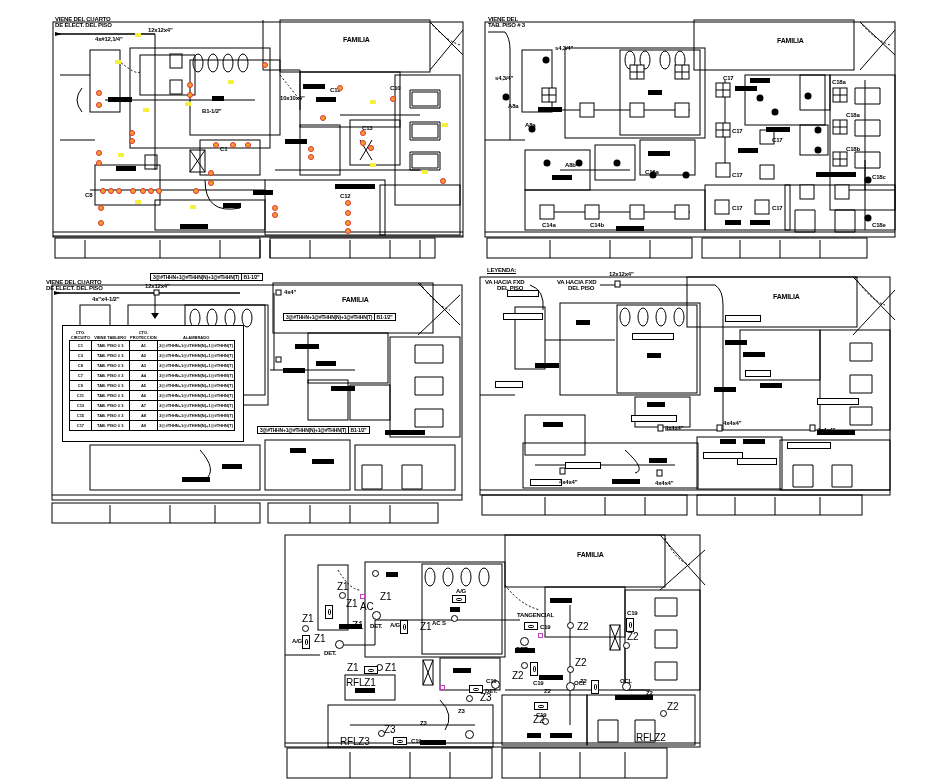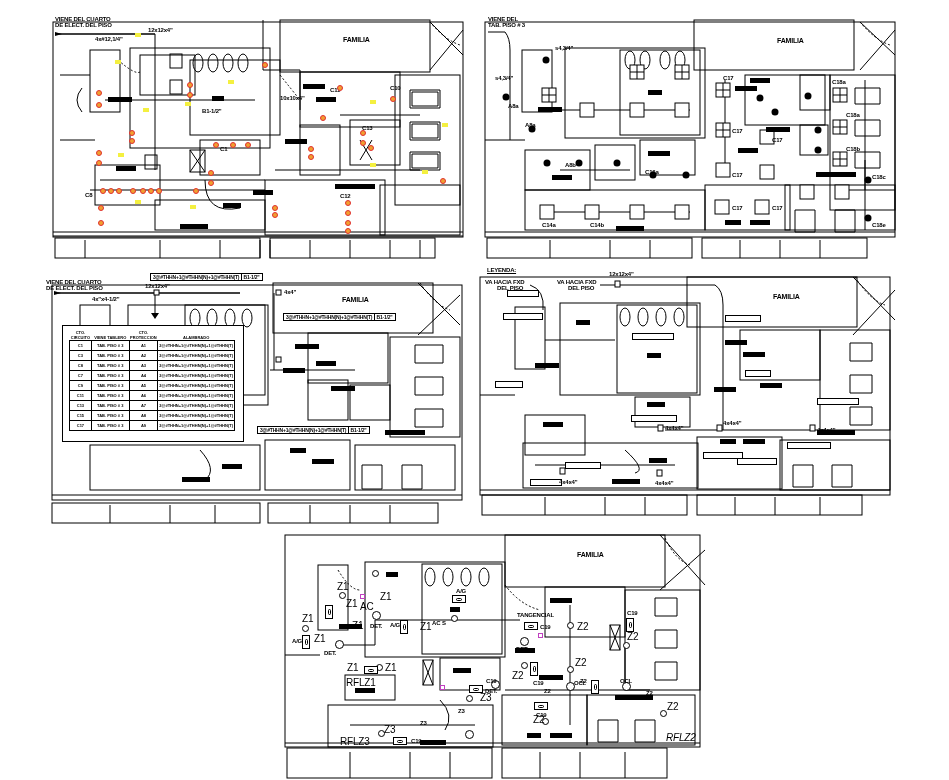--- a/index.html
+++ b/index.html
@@ -699,21 +699,21 @@
   <div class="lbl" style="left:12px;top:108px;">A/G</div>
   <div class="lbl" style="left:110px;top:92px;">A/G</div>
   <div class="lbl" style="left:176px;top:58px;">A/G</div>
   <div class="lbl" style="left:260px;top:94px;">C19</div>
   <div class="lbl" style="left:347px;top:80px;">C19</div>
   <div class="lbl" style="left:253px;top:150px;">C19</div>
   <div class="lbl" style="left:206px;top:148px;">C19</div>
   <div class="lbl" style="left:256px;top:182px;">C19</div>
   <div class="lbl" style="left:131px;top:208px;">C19</div>
   <div class="lbl big" style="left:66px;top:148px;">RFLZ1</div>
-  <div class="lbl big" style="left:386px;top:203px;font-style:italic;">RFLZ2</div>
+  <div class="lbl big" style="left:356px;top:203px;">RFLZ2</div>
   <div class="lbl big" style="left:60px;top:207px;">RFLZ3</div>
 
   <div class="blk" style="left:106px;top:42px;width:12px;"></div>
   <div class="blk" style="left:59px;top:94px;width:23px;"></div>
   <div class="blk" style="left:170px;top:77px;width:10px;"></div>
   <div class="blk" style="left:270px;top:68px;width:22px;"></div>
   <div class="blk" style="left:235px;top:118px;width:20px;"></div>
   <div class="blk" style="left:259px;top:145px;width:24px;"></div>
   <div class="blk" style="left:173px;top:138px;width:18px;"></div>
   <div class="blk" style="left:75px;top:158px;width:20px;"></div>

